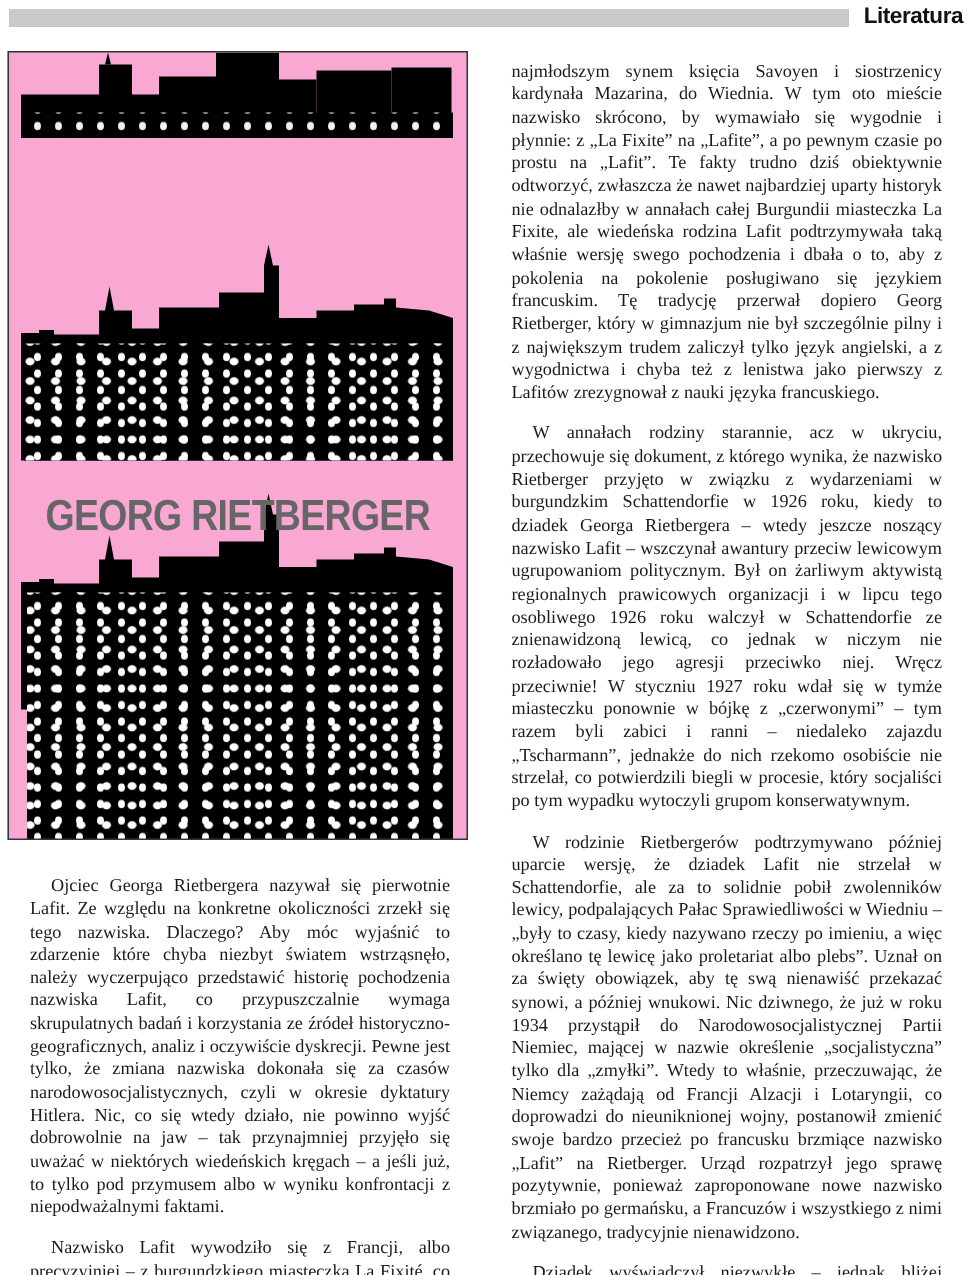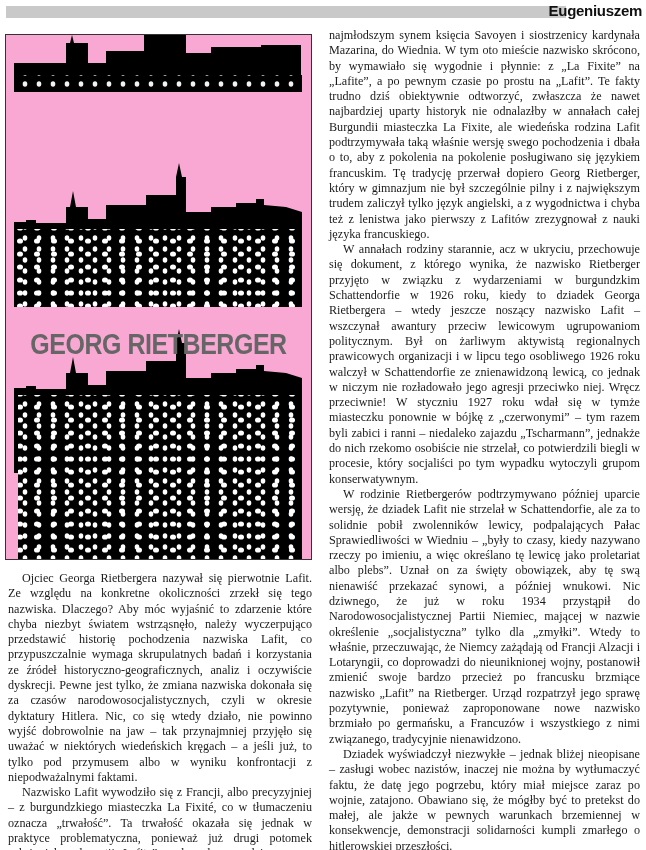--- a/index.html
+++ b/index.html
@@ -3,30 +3,30 @@
 <meta charset="utf-8">
 <style>
   html, body { margin:0; padding:0; background:#fff; }
   body { width:646px; height:850px; position:relative; overflow:hidden; font-family:"Liberation Serif", "DejaVu Serif", serif; color:#1a1a1a; }
   .header-bar { position:absolute; left:6px; top:6px; width:560px; height:12px; background:#c9c9c9; }
   .section-label { position:absolute; right:4px; top:2px; font-family:"Liberation Sans", "DejaVu Sans", sans-serif; font-weight:bold; font-size:15px; letter-spacing:-0.3px; color:#111; }
   .poster { position:absolute; left:5px; top:34px; width:307px; height:526px; border:1px solid #333; background:#f9a8d4; box-sizing:border-box; overflow:hidden; }
   .poster svg { position:absolute; left:0; top:0; }
   .poster-title { position:absolute; left:0; width:100%; top:293px; text-align:center; font-family:"Liberation Sans", "DejaVu Sans", sans-serif; font-weight:bold; font-size:29px; letter-spacing:-0.5px; color:#666; transform:scaleX(0.86); transform-origin:center; }
   .col { position:absolute; font-size:12.15px; line-height:15.3px; text-align:justify; hyphens:manual; }
-  .col p { margin:0; text-indent:14px; }
+  .col p { margin:12px; text-indent:14px; }
   .col p.cont { text-indent:0; }
   .col-left { left:8px; top:571px; width:304px; }
   .col-right { left:329px; top:28px; width:311px; }
 </style>
 </head>
 <body>
 
 <div class="header-bar"></div>
-<div class="section-label">Eugeniuszem</div>
+<div class="section-label">Literatura</div>
 
 <div class="poster">
   <svg width="307" height="526" viewBox="0 0 307 526">
     <defs>
       <g id="town">
 
         <path d="M8,62 L8,55 L20,55 L20,53 L30,53 L30,56 L60,56 L60,40 L64,40 L67,24 L70,40 L82,40 L82,52 L100,52 L100,38 L140,38 L140,28 L170,28 L170,10 L173,-4 L176,10 L180,10 L180,45 L205,45 L205,40 L230,40 L230,36 L250,36 L250,32 L258,32 L258,38 L280,40 L296,45 L296,140 L8,140 Z" fill="#000"></path>
       </g>
       <pattern id="dots" width="14" height="11" patternUnits="userSpaceOnUse">
         <rect width="14" height="11" fill="#000"></rect>

